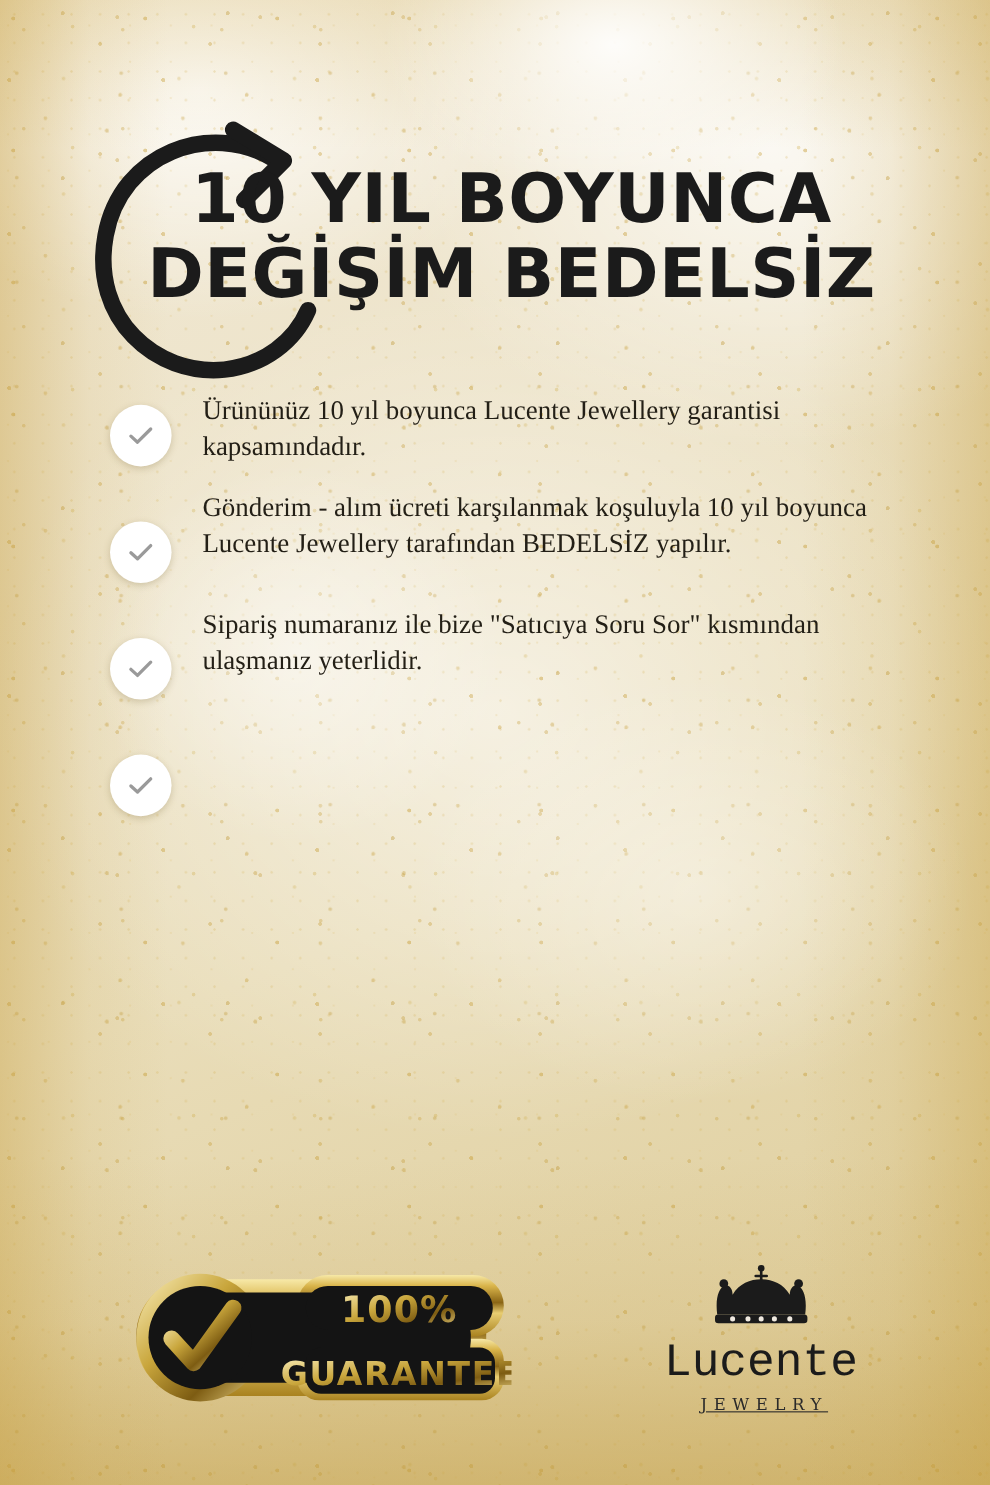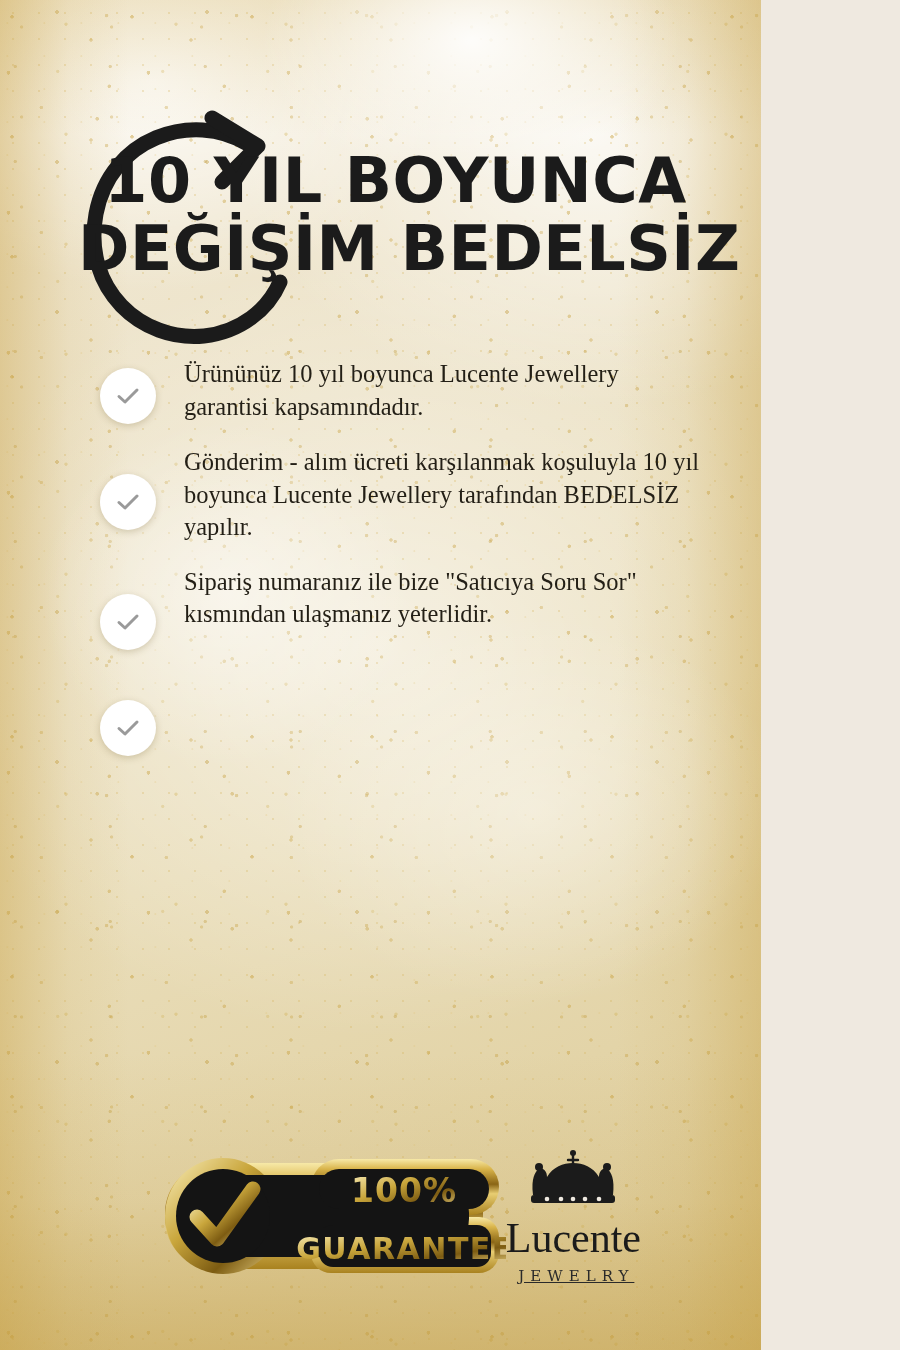--- a/index.html
+++ b/index.html
@@ -9,21 +9,21 @@
   body {
     width: 900px;
     height: 1350px;
     font-family: "Liberation Sans", sans-serif;
     background: #efe9e0;
     overflow: hidden;
   }
 
   .poster {
     position: relative;
-    width: 761px;
+    width: 900px;
     height: 1350px;
     overflow: hidden;
     background:
       radial-gradient(ellipse 420px 300px at 20% 6%, rgba(255,255,255,0.85) 0%, rgba(255,255,255,0) 70%),
       radial-gradient(ellipse 500px 380px at 78% 10%, rgba(255,255,255,0.75) 0%, rgba(255,255,255,0) 72%),
       radial-gradient(ellipse 620px 520px at 50% 48%, rgba(255,255,255,0.55) 0%, rgba(255,255,255,0) 75%),
       linear-gradient(160deg, #f3ead4 0%, #efe6cf 18%, #ece2c6 38%, #e9ddb9 58%, #e3d4a8 78%, #ddcb98 100%);
   }
 
   
@@ -149,41 +149,41 @@
     max-width: 620px;
   }
 
   
   .item.lines2 .check { margin-top: 10px; }
   .item.lines3 .check { margin-top: 28px; }
 
   
   .footer {
     position: absolute;
-    left: 0;
+    left: 12px;
     right: 0;
     bottom: 58px;
     height: 150px;
     display: flex;
     align-items: center;
-    justify-content: flex-end;
+    justify-content: space-between;
     padding: 0 110px 0 108px;
     box-sizing: border-box;
   }
   .badge {
     position: relative;
     width: 345px;
     height: 128px;
   }
   .brand {
     text-align: center;
     padding-right: 10px;
   }
   .brand-name {
-    font-family: Liberation Serif, serif;
+    font-family: Liberation Mono, monospace;
     font-size: 42px;
     color: #1b1b1b;
     line-height: 1;
     margin-top: 6px;
   }
   .brand-sub {
     font-family: "DejaVu Serif", serif;
     font-size: 15px;
     letter-spacing: 6px;
     color: #2a2a2a;

